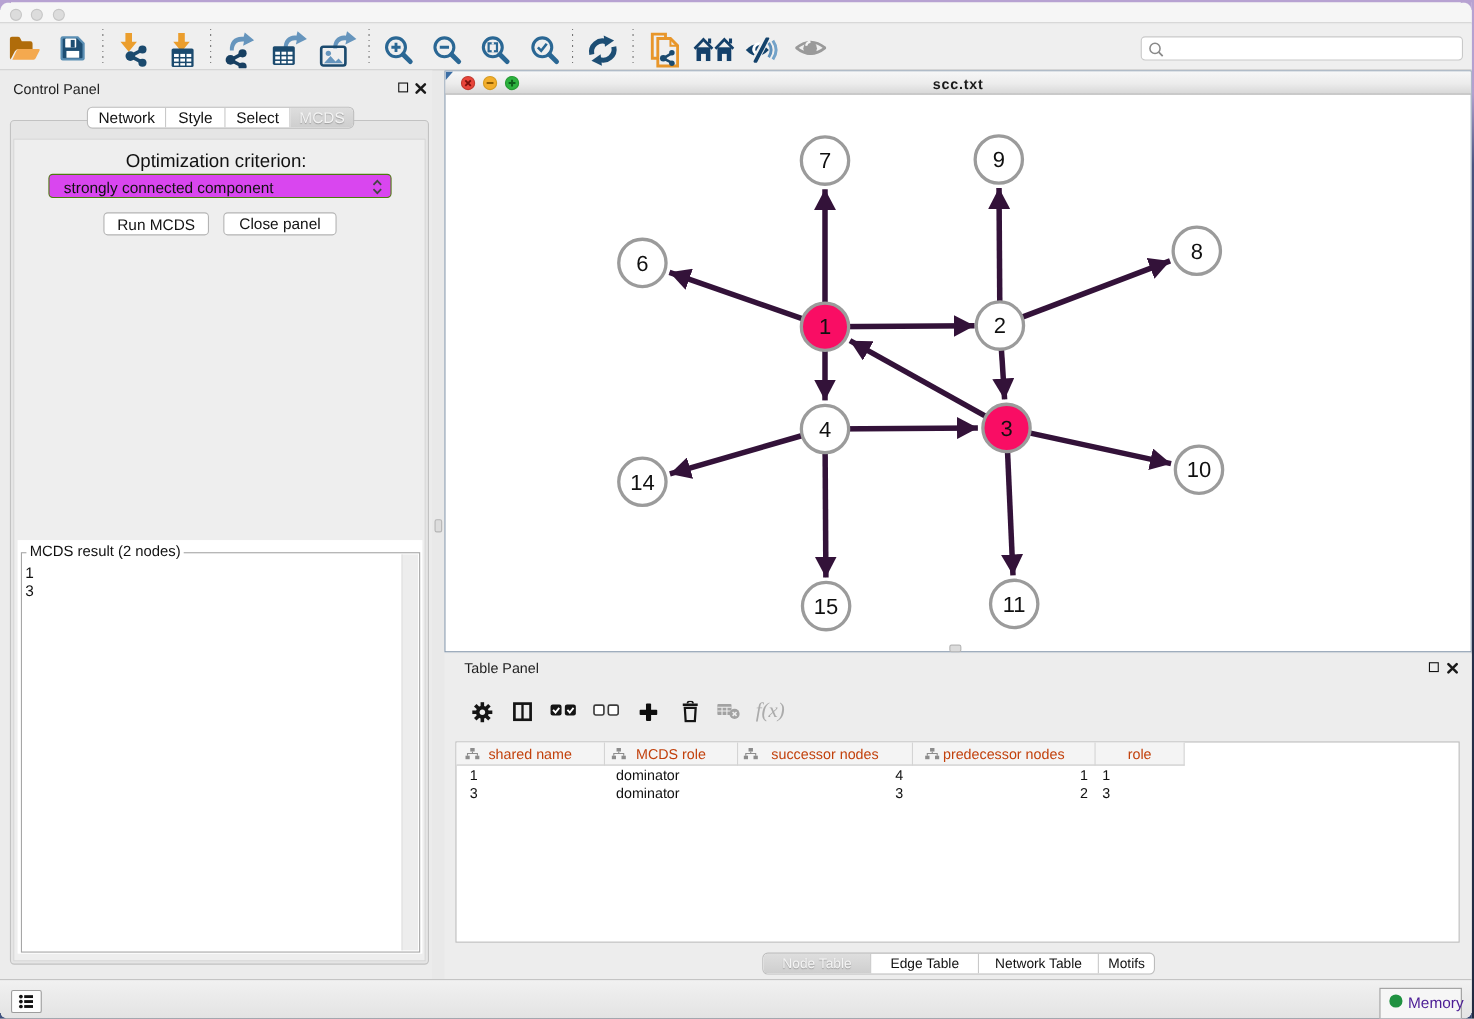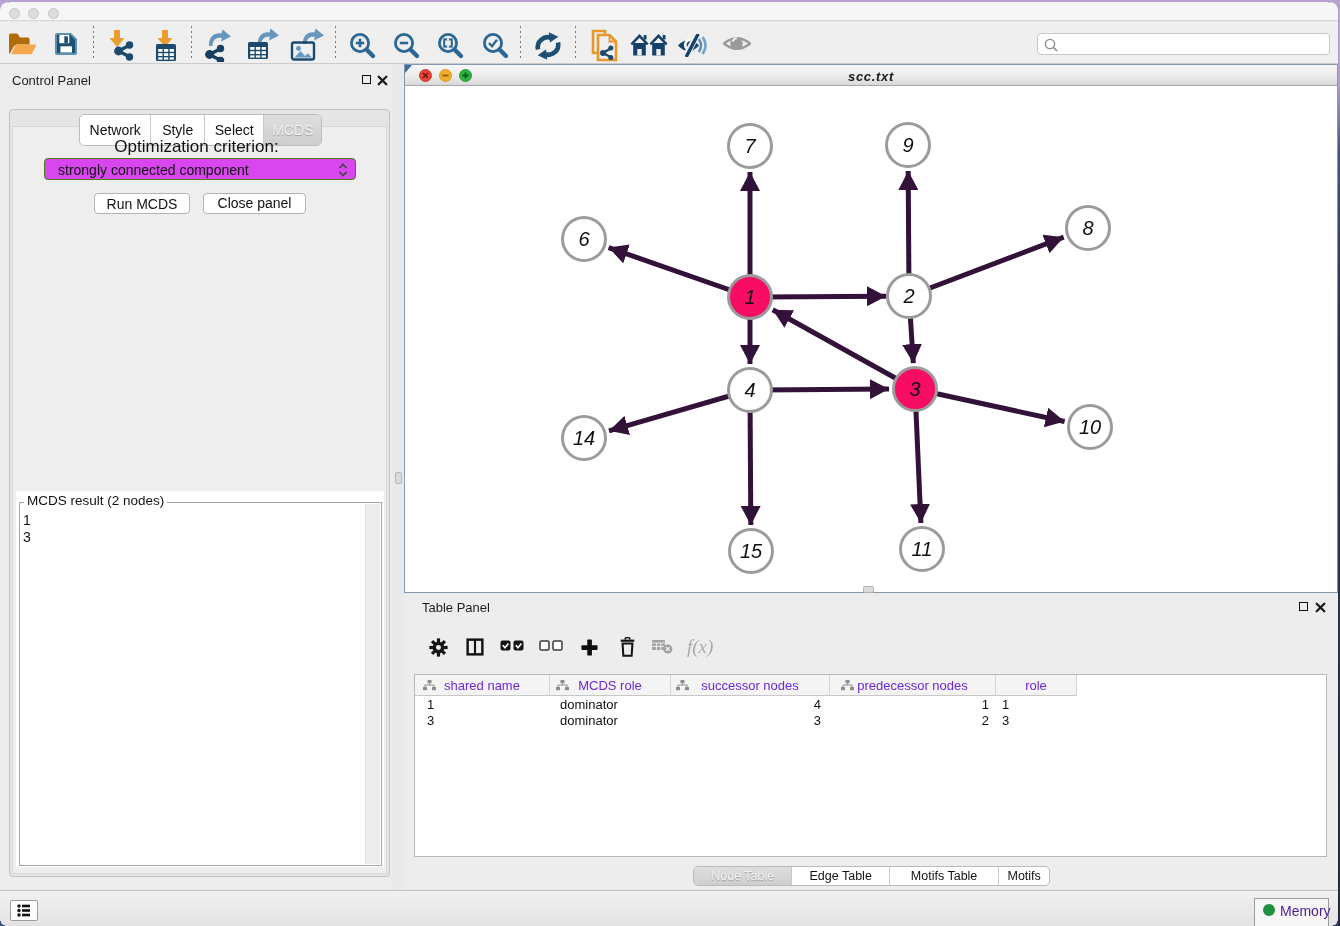--- a/index.html
+++ b/index.html
@@ -33,35 +33,35 @@
             border-radius:5px; overflow:hidden; font-size:13px; }
   .tabbar .tab { display:flex; align-items:center; justify-content:center;
                  border-right:1px solid #c9c9c9; color:#111; }
   .tabbar .tab:last-child { border-right:none; }
   .tabbar .sel { background:linear-gradient(180deg,#dedede,#cecece); color:#f4f4f4;
                  text-shadow:0 1px 1px rgba(120,120,120,.6); }
   .btn { position:absolute; background:#ffffff; border:1px solid #b4b4b4; border-radius:4px;
          font-size:14px; color:#111; text-align:center; }
   
   .netwin { position:absolute; left:404px; top:64px; width:934px; height:529px;
-            border:1px solid #8799ad; background:#ffffff;font-style:italic; }
+            border:1px solid #8799ad; background:#ffffff; }
   .net-title { position:absolute; left:0; top:0; width:100%; height:21px;
                background:linear-gradient(180deg,#f7f7f7 0%,#ececec 55%,#d8d8d8 100%);
                border-bottom:1px solid #a8a8a8; }
   .net-title .t { position:absolute; width:100%; text-align:center; top:3.5px;
                   font-size:13px; font-weight:bold; color:#1a1a1a; letter-spacing:.7px; }
   .light { position:absolute; top:4px; width:13px; height:13px; border-radius:50%; }
   
   .tpanel { position:absolute; left:404px; top:594px; width:934px; height:297px; background:#ededed; }
   .tablebox { position:absolute; left:10px; top:80px; width:913px; height:183px;
               background:#ffffff; border:1px solid #b9b9b9; }
   .thead { position:absolute; left:0; top:0; height:21px; background:#f4f4f4;
            border-bottom:1px solid #c8c8c8; }
   .thcell { position:absolute; top:0; height:21px; border-right:1px solid #d4d4d4;
-            font-size:13px; color:#6d28d9; }
+            font-size:13px; color:#c2410c; }
   .thcell .lab { position:absolute; width:100%; text-align:center; top:2.5px; }
   .trow { position:absolute; font-size:13px; color:#111; }
   
   .statusbar { position:absolute; left:0; top:890px; width:1338px; height:36px;
                background:linear-gradient(180deg,#f1f1f1,#e3e3e3); border-top:1px solid #c4c4c4; }
   .float-ico { position:absolute; width:9px; height:9px; border:1.6px solid #111; background:transparent; }
 </style>
 </head>
 <body>
 <div class="win">
@@ -244,21 +244,21 @@
     <div class="panel-head abs" style="left:12px; top:9px;">Control Panel</div>
     <div class="float-ico" style="left:362px; top:11px;"></div>
     <svg class="abs" style="left:377px; top:11px;" width="11" height="11" viewBox="0 0 11 11">
         <path d="M1.7 1.7 L9.3 9.3 M9.3 1.7 L1.7 9.3" stroke="#1a1a1a" stroke-width="2.3" stroke-linecap="round"></path>
       </svg>
 
     <div class="cp-box">
       <div class="cp-inner"></div>
     </div>
 
-    <div class="tabbar" style="left:79px; top:50px; width:243px; height:32px; font-size:14px;">
+    <div class="tabbar" style="left:79px; top:33px; width:243px; height:20px; font-size:14px;">
       <div class="tab" style="width:72px;">Network</div>
       <div class="tab" style="width:54px;">Style</div>
       <div class="tab" style="width:60px;">Select</div>
       <div class="tab sel" style="width:57px;">MCDS</div>
     </div>
 
     <div class="abs" style="left:0; top:73px; width:393px; text-align:center; font-size:17px; color:#111;">Optimization criterion:</div>
 
     <div class="abs" style="left:44px; top:94px; width:312px; height:22px; background:#d946ef; border:1px solid #4d7c0f; border-radius:4px;">
       <div class="abs" style="left:13px; top:2.5px; font-size:14px; color:#111;">strongly connected component</div>
@@ -483,21 +483,21 @@
       <div class="trow" style="left:12px; top:38px;">3</div>
       <div class="trow" style="left:145px; top:38px;">dominator</div>
       <div class="trow" style="left:256px; top:38px; width:150px; text-align:right;">3</div>
       <div class="trow" style="left:415px; top:38px; width:159px; text-align:right;">2</div>
       <div class="trow" style="left:587px; top:38px;">3</div>
     </div>
 
     <div class="tabbar" style="left:289px; top:272px; width:357px; height:20px; font-size:12.5px;">
       <div class="tab sel" style="width:99px;">Node Table</div>
       <div class="tab" style="width:98px;">Edge Table</div>
-      <div class="tab" style="width:110px;">Motifs Table</div>
+      <div class="tab" style="width:110px;">Network Table</div>
       <div class="tab" style="width:50px;">Motifs</div>
     </div>
   </div>
 
   <div class="statusbar">
     <div class="abs" style="left:10px; top:9px; width:28px; height:21px; background:#fdfdfd; border:1px solid #9d9d9d; border-radius:2px;">
       <svg width="26" height="19" viewBox="0 0 26 19">
         <circle cx="8" cy="5" r="1.7" fill="#111"></circle>
         <circle cx="8" cy="9.5" r="1.7" fill="#111"></circle>
         <circle cx="8" cy="14" r="1.7" fill="#111"></circle>

